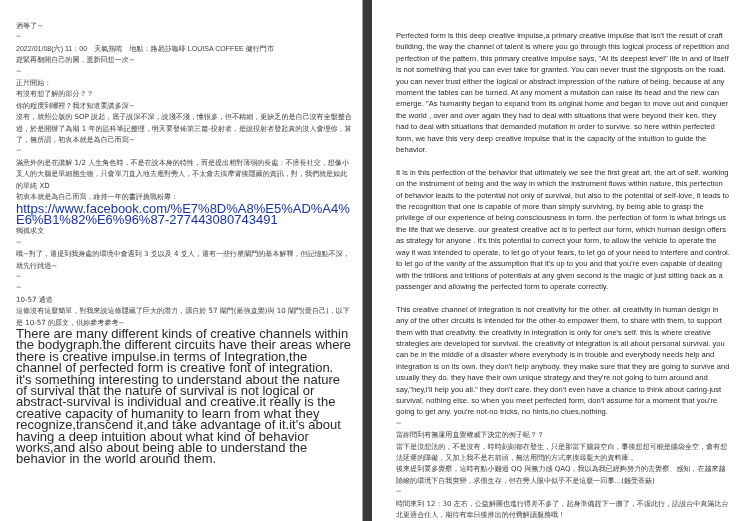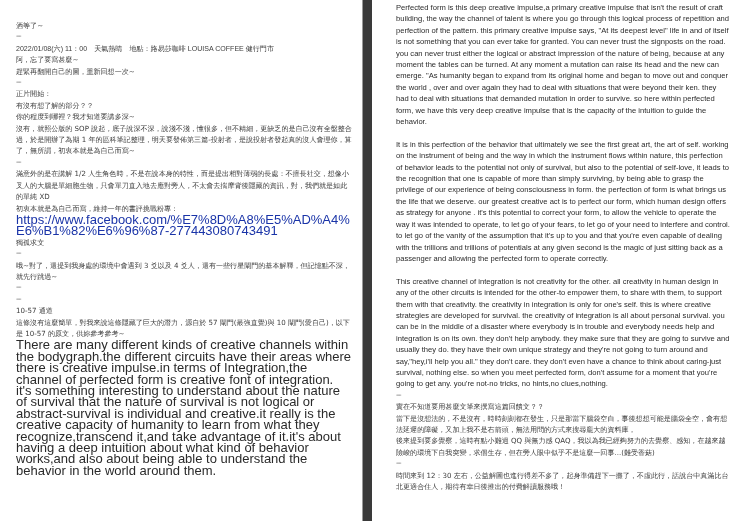--- a/index.html
+++ b/index.html
@@ -33,21 +33,21 @@
       position: absolute;
       top: 0;
       left: 363px;
       width: 9px;
       height: 521px;
       background: #3a3a3a;
     }
     .page-right {
       left: 372px;
       width: 368px;
-      padding: 2px 10px 0 24px;
+      padding: 30px 10px 0 24px;
     }
     .para {
       margin: 0;
       font-size: 7.05px;
       line-height: 11.4px;
       color: #3c3c3c;
       white-space: normal;
       word-break: break-all;
     }
     .para.en {
@@ -77,21 +77,20 @@
       font-family: "Liberation Sans", sans-serif;
     }
   </style>
 </head>
 <body>
 
 <div class="page page-left">
   <p class="para">酒等了~</p>
   <p class="para sep">---</p>
   <p class="para date-line">2022/01/08(六) 11：00　天氣熱晴　地點：路易莎咖啡 LOUISA COFFEE 健行門市</p>
-  <p class="para">阿，忘了要寫甚麼~</p>
   <p class="para">趕緊再翻開自己的圖，重新回想一次~</p>
   <p class="para sep">---</p>
   <p class="para">正片開始：</p>
   <p class="para">有沒有想了解的部分？？</p>
   <p class="para">你的程度到哪裡？我才知道要講多深~</p>
   <p class="para">沒有，就照公版的 SOP 說起，底子說深不深，說淺不淺，懂很多，但不精細，更缺乏的是自己沒有全盤整合過，於是開辦了為期 1 年的區科筆記整理，明天要發佈第三篇-投射者，是說投射者發起真的沒人會理你，算了，無所謂，初衷本就是為自己而寫~</p>
   <p class="para sep">---</p>
   <p class="para">滿意外的是在講解 1/2 人生角色時，不是在說本身的特性，而是提出相對薄弱的長處：不擅長社交，想像小叉人的大腦是單細胞生物，只會單刀直入地去應對旁人，不太會去揣摩背後隱藏的資訊，對，我們就是如此的單純 XD</p>
   <p class="para">初衷本就是為自己而寫，維持一年的書評挑戰粉專：</p>
   <p class="para link">https://www.facebook.com/%E7%8D%A8%E5%AD%A4%E6%B1%82%E6%96%87-277443080743491</p>
@@ -107,18 +106,18 @@
 
 <div class="gutter"></div>
 
 <div class="page page-right">
   <p class="para en">Perfected form is this deep creative impulse,a primary creative impulse that isn't the result of craft building, the way the channel of talent is where you go through this logical process of repetition and perfection of the pattern. this primary creative impulse says, "At its deepest level" life in and of itself is not something that you can ever take for granted. You can never trust the signposts on the road. you can never trust either the logical or abstract impression of the nature of being, because at any moment the tables can be turned. At any moment a mutation can raise its head and the new can emerge. "As humanity began to expand from its original home and began to move out and conquer the world , over and over again they had to deal with situations that were beyond their ken. they had to deal with situations that demanded mutation in order to survive. so here within perfected form, we have this very deep creative impulse that is the capacity of the intuition to guide the behavior.</p>
   <div class="gap"></div>
   <p class="para en">It is in this perfection of the behavior that ultimately we see the first great art, the art of self. working on the instrument of being and the way in which the instrument flows within nature, this perfection of behavior leads to the potential not only of survival, but also to the potential of self-love, it leads to the recognition that one is capable of more than simply surviving, by being able to grasp the privilege of our experience of being consciousness in form. the perfection of form is what brings us the life that we deserve. our greatest creative act is to perfect our form, which human design offers as strategy for anyone . it's this potential to correct your form, to allow the vehicle to operate the way it was intended to operate, to let go of your fears, to let go of your need to interfere and control. to let go of the vanity of the assumption that it's up to you and that you're even capable of dealing with the trillions and trillions of potentials at any given second is the magic of just sitting back as a passenger and allowing the perfected form to operate correctly.</p>
   <div class="gap"></div>
   <p class="para en">This creative channel of integration is not creativity for the other. all creativity in human design in any of the other circuits is intended for the other-to empower them, to share with them, to support them with that creativity. the creativity in integration is only for one's self. this is where creative strategies are developed for survival. the creativity of integration is all about personal survival. you can be in the middle of a disaster where everybody is in trouble and everybody needs help and integration is on its own. they don't help anybody. they make sure that they are going to survive and usually they do. they have their own unique strategy and they're not going to turn around and say,"hey,i'll help you all." they don't care. they don't even have a chance to think about caring-just survival, nothing else. so when you meet perfected form, don't assume for a moment that you're going to get any. you're not-no tricks, no hints,no clues,nothing.</p>
   <p class="para sep">---</p>
-  <p class="para">實在不知道要用甚麼文筆來撰寫這篇回饋文？？</p>
+  <p class="para">當妳問到有無運用直覺權威下決定的例子呢？？</p>
   <p class="para">當下是沒想法的，不是沒有，時時刻刻都在發生，只是那當下腦袋空白，事後想想可能是腦袋全空，會有想法延遲的障礙，又加上我不是右箭頭，無法用問的方式來搜尋龐大的資料庫，</p>
   <p class="para">後來提到要多覺察，這時有點小難過 QQ 與無力感 QAQ，我以為我已經夠努力的去覺察、感知，在越來越險峻的環境下自我突變，求個生存，但在旁人眼中似乎不是這麼一回事...(難受香菇)</p>
   <p class="para sep">---</p>
   <p class="para">時間來到 12：30 左右，公益解圖也進行得差不多了，起身準備趕下一攤了，不虛此行，話說台中真滿比台北更適合住人，期待有幸日後推出的付費解讀服務哦！</p>
 </div>
 
 </body></html>

